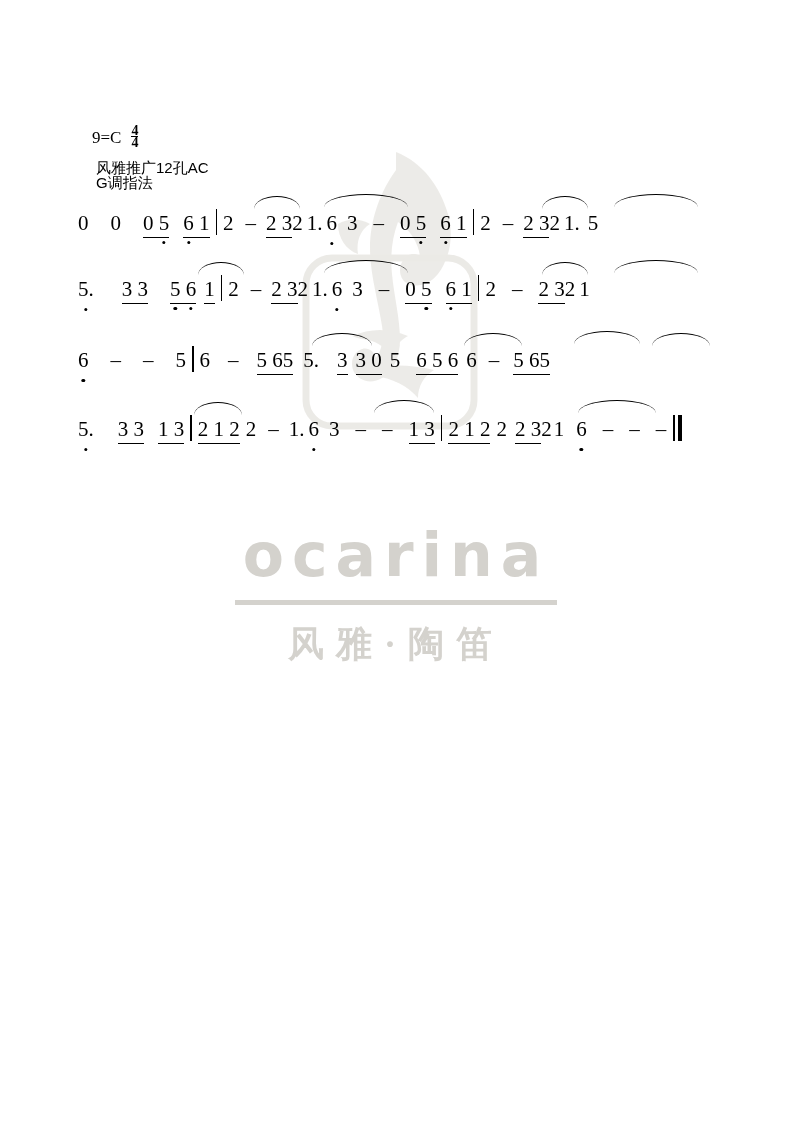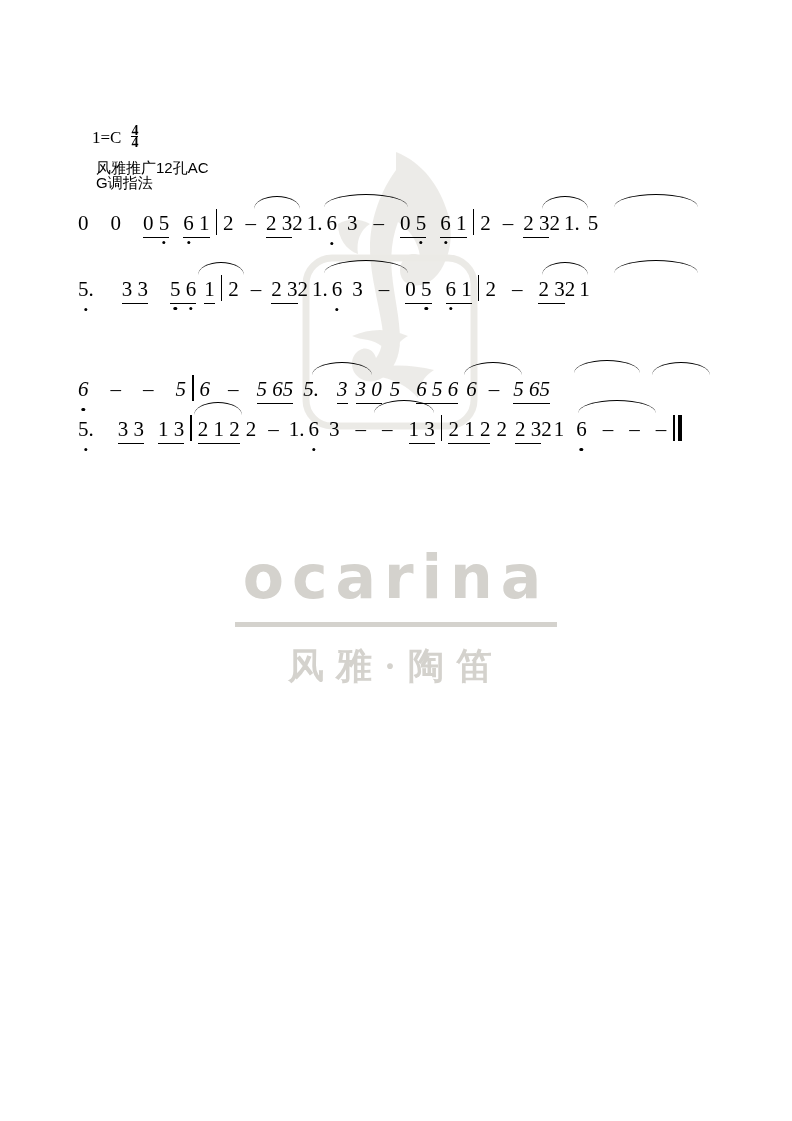--- a/index.html
+++ b/index.html
@@ -89,21 +89,21 @@
     left: 292px;
     top: 140px;
     width: 210px;
     height: 300px;
     opacity: 0.5;
     pointer-events: none;
   }
   .wm-logo {
     position: absolute;
     left: 0;
-    top: 542px;
+    top: 520px;
     width: 792px;
     text-align: center;
     pointer-events: none;
     opacity: 1;
   }
   .wm-logo .ocarina {
     font-size: 60px;
     letter-spacing: 8px;
     font-weight: bold;
     color: #d4d2cd;
@@ -202,21 +202,21 @@
 
   .dotdur { letter-spacing: 0; }
 </style>
 </head>
 <body>
 
 <div class="page">
 
 
   <div class="keyblock">
-    <span class="keytext">1=C</span>
+    <span class="keytext">9=C</span>
     <span class="meter">
       <span class="num">4</span>
       <span class="den">4</span>
     </span>
   </div>
 
   <div class="fingering">
     <div>风雅推广12孔AC</div>
     <div>G调指法</div>
   </div>
@@ -298,21 +298,21 @@
         <span class="tok u1"><span class="glyph"><span style="position:relative" class="dotlow">6</span>&nbsp;1</span></span>
         <span class="bar"></span>
         <span class="tok">2</span><span class="sp" style="width:16px"></span>
         <span class="tok">–</span><span class="sp" style="width:16px"></span>
         <span class="tok u1"><span class="glyph">2 3</span></span>
         <span class="tok">2</span><span class="sp" style="width:4px"></span>
         <span class="tok">1</span>
       </div>
     </div>
 
-    <div class="sysrow" style="top:344px;font-style:italic;">
+    <div class="sysrow" style="top:315px;">
       <div class="slur" style="left:234px; top:18px; width:60px;"></div>
       <div class="slur" style="left:386px; top:18px; width:58px;"></div>
       <div class="slur" style="left:496px; top:16px; width:66px;"></div>
       <div class="slur" style="left:574px; top:18px; width:58px;"></div>
       <div class="notes">
         <span class="tok dotlow">6</span><span class="sp" style="width:22px"></span>
         <span class="tok">–</span><span class="sp" style="width:22px"></span>
         <span class="tok">–</span><span class="sp" style="width:22px"></span>
         <span class="tok">5</span>
         <span class="bar"></span>

